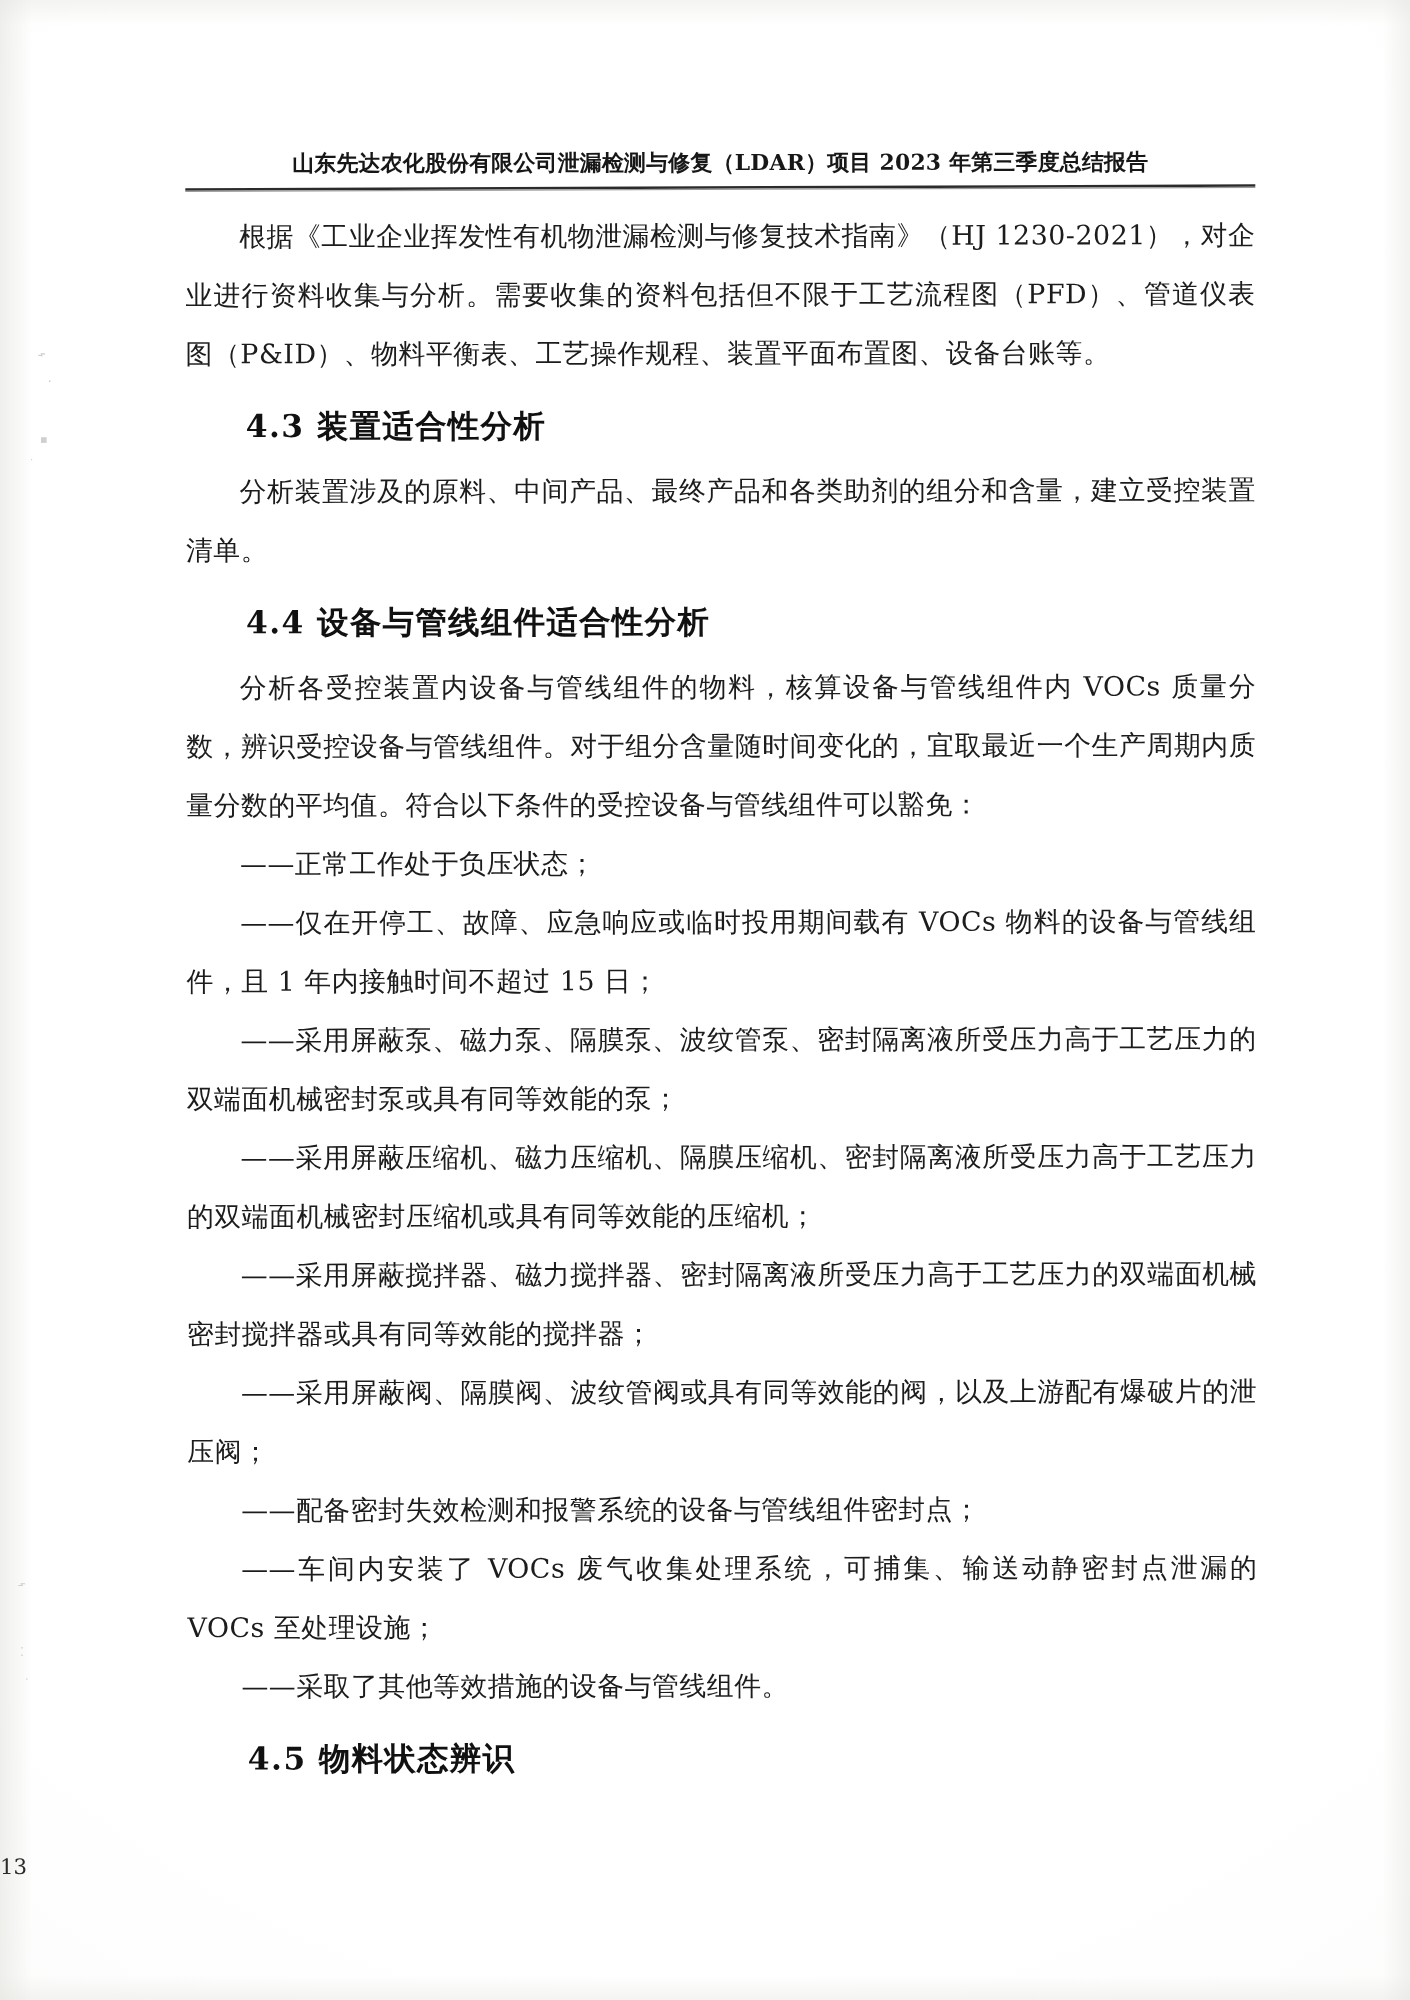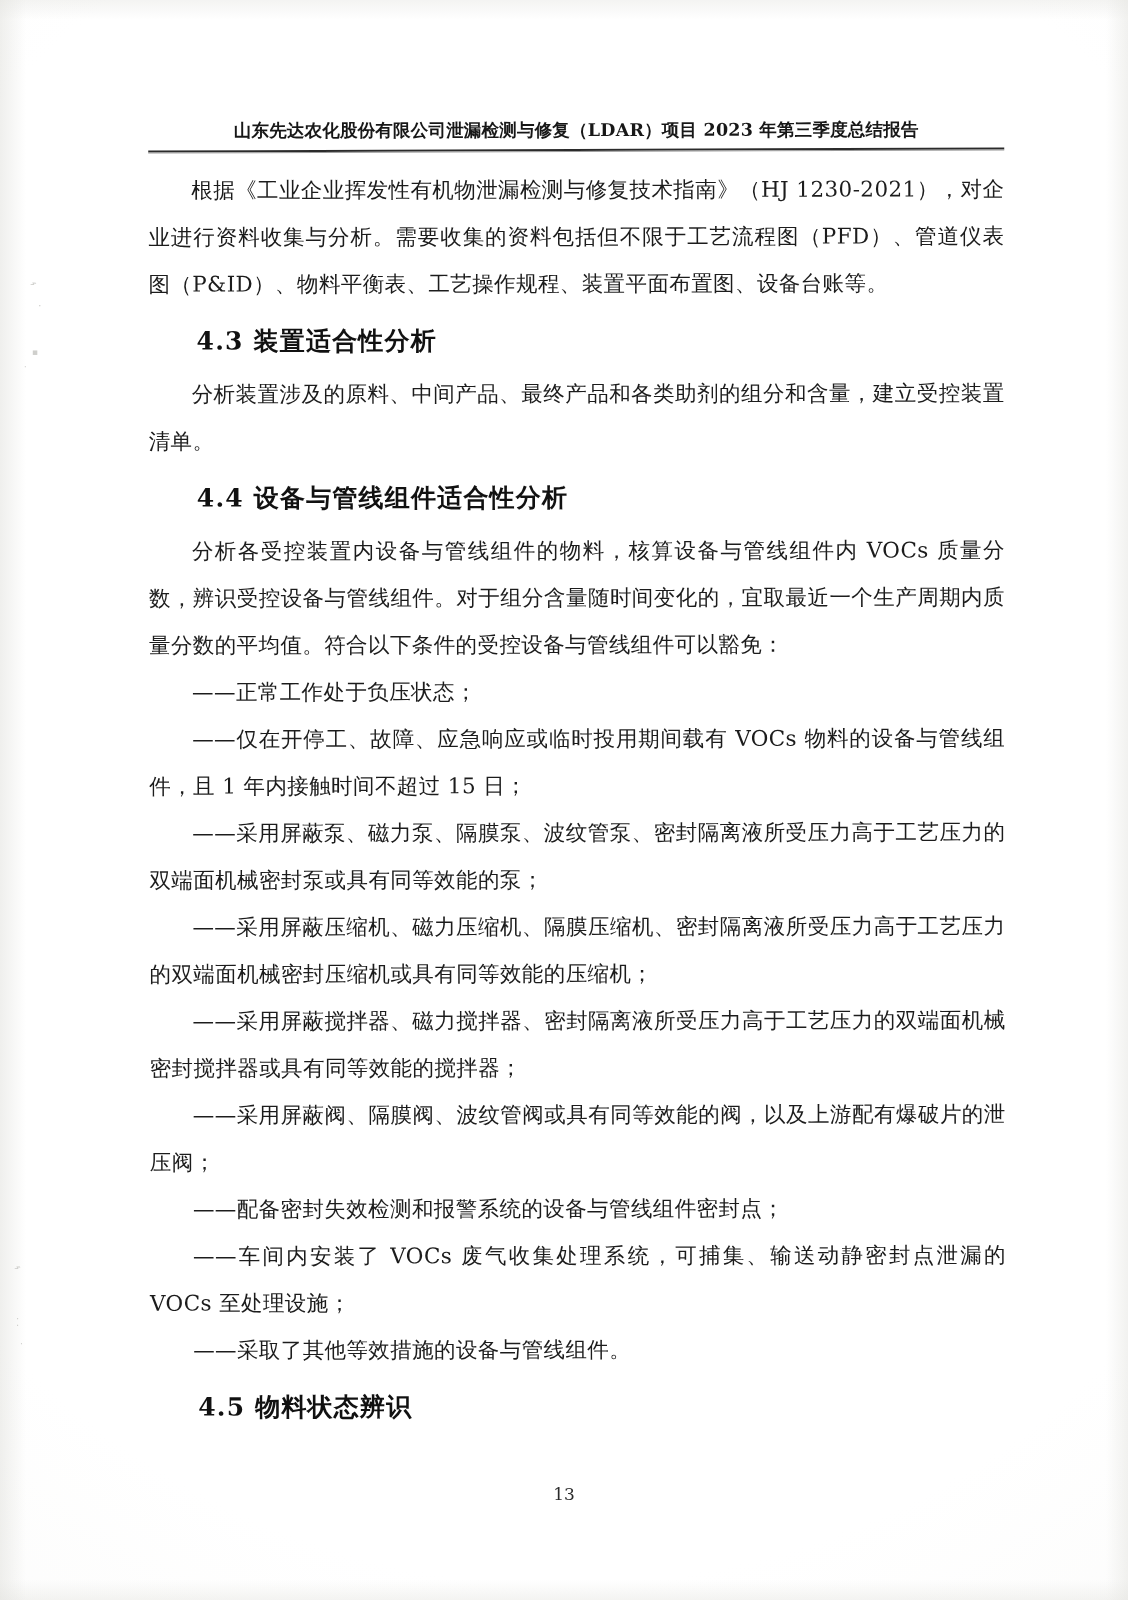--- a/index.html
+++ b/index.html
@@ -107,21 +107,21 @@
     letter-spacing: 1.2px;
     color: #111111;
   }
 
   
   .folio {
     position: absolute;
     left: 0;
     right: 0;
     top: 1484px;
-    text-align: center;
+    text-align: left;
     font-family: "DejaVu Serif", "Liberation Serif", serif;
     font-size: 17px;
     color: #2a2a2a;
   }
 
   
   .skew { transform: rotate(-0.09deg); transform-origin: 50% 0; }
 </style>
 </head>
 <body>

